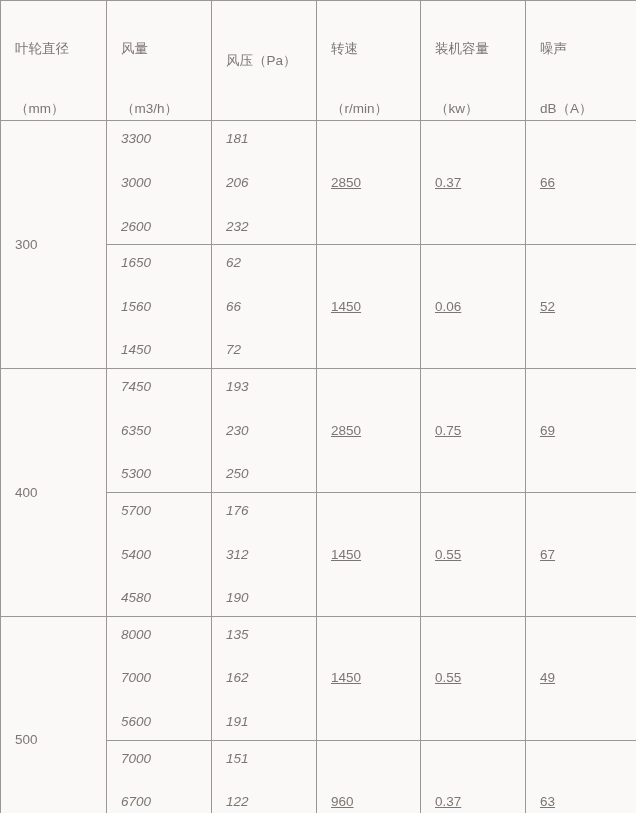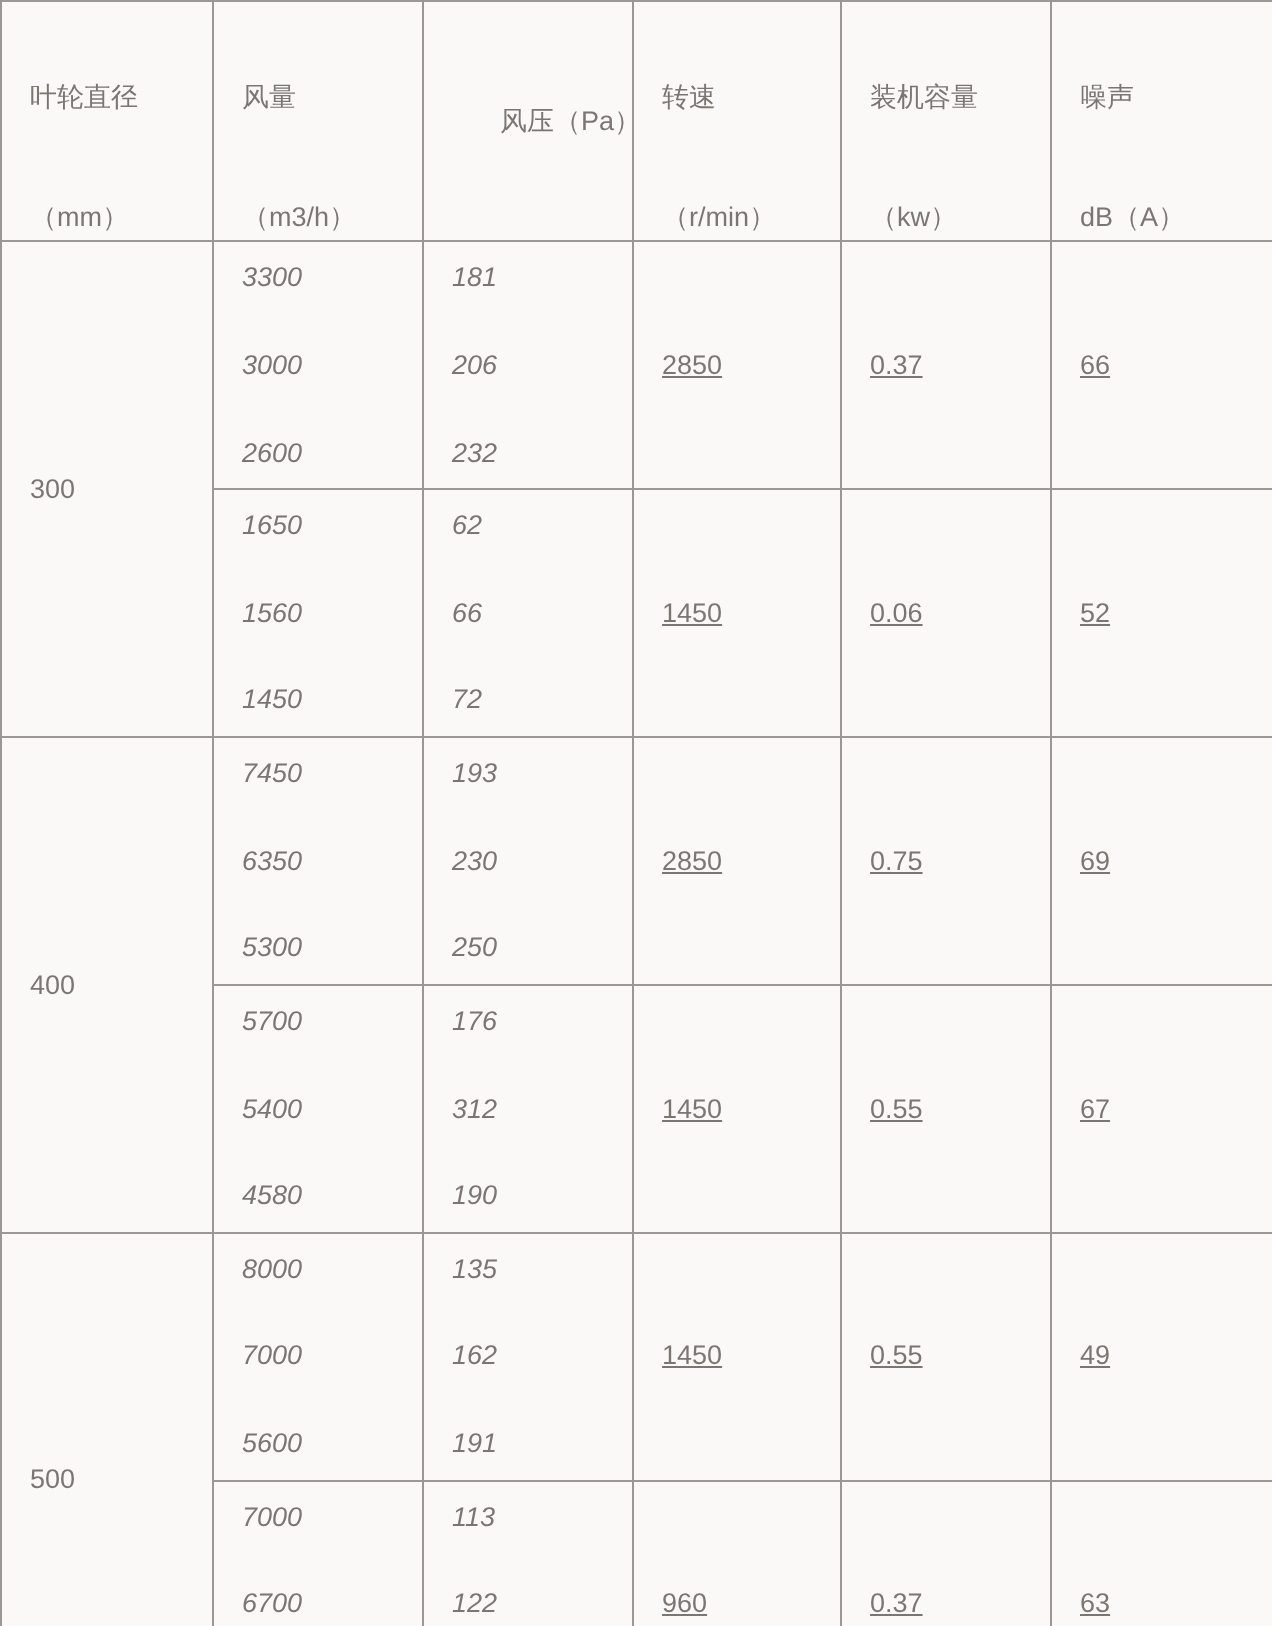--- a/index.html
+++ b/index.html
@@ -41,21 +41,21 @@
     padding: 0 0 0 14px;
     background: #fbf9f7;
     line-height: 1.75;
   }
 
   #spec-table thead th {
     height: 74px;
     vertical-align: middle;
   }
   .hdr-line { display: block; white-space: nowrap; margin-top: 36px; }
-  .hdr-single { display: block; white-space: nowrap; margin-left: 24px; }
+  .hdr-single { display: block; white-space: nowrap; }
 
   td.diameter-cell {
     vertical-align: middle;
     padding-left: 16px;
   }
   td.scalar-cell {
     vertical-align: middle;
     padding-left: 16px;
     text-decoration: underline;
   }
@@ -219,21 +219,21 @@
       <tr>
         <td class="stack-cell">
           <div class="stack">
             <span>7000</span>
             <span>6700</span>
             <span>6400</span>
           </div>
         </td>
         <td class="stack-cell">
           <div class="stack">
-            <span>113</span>
+            <span>151</span>
             <span>122</span>
             <span>131</span>
           </div>
         </td>
         <td class="scalar-cell">960</td>
         <td class="scalar-cell">0.37</td>
         <td class="scalar-cell">63</td>
       </tr>
     </tbody>
 </table>

